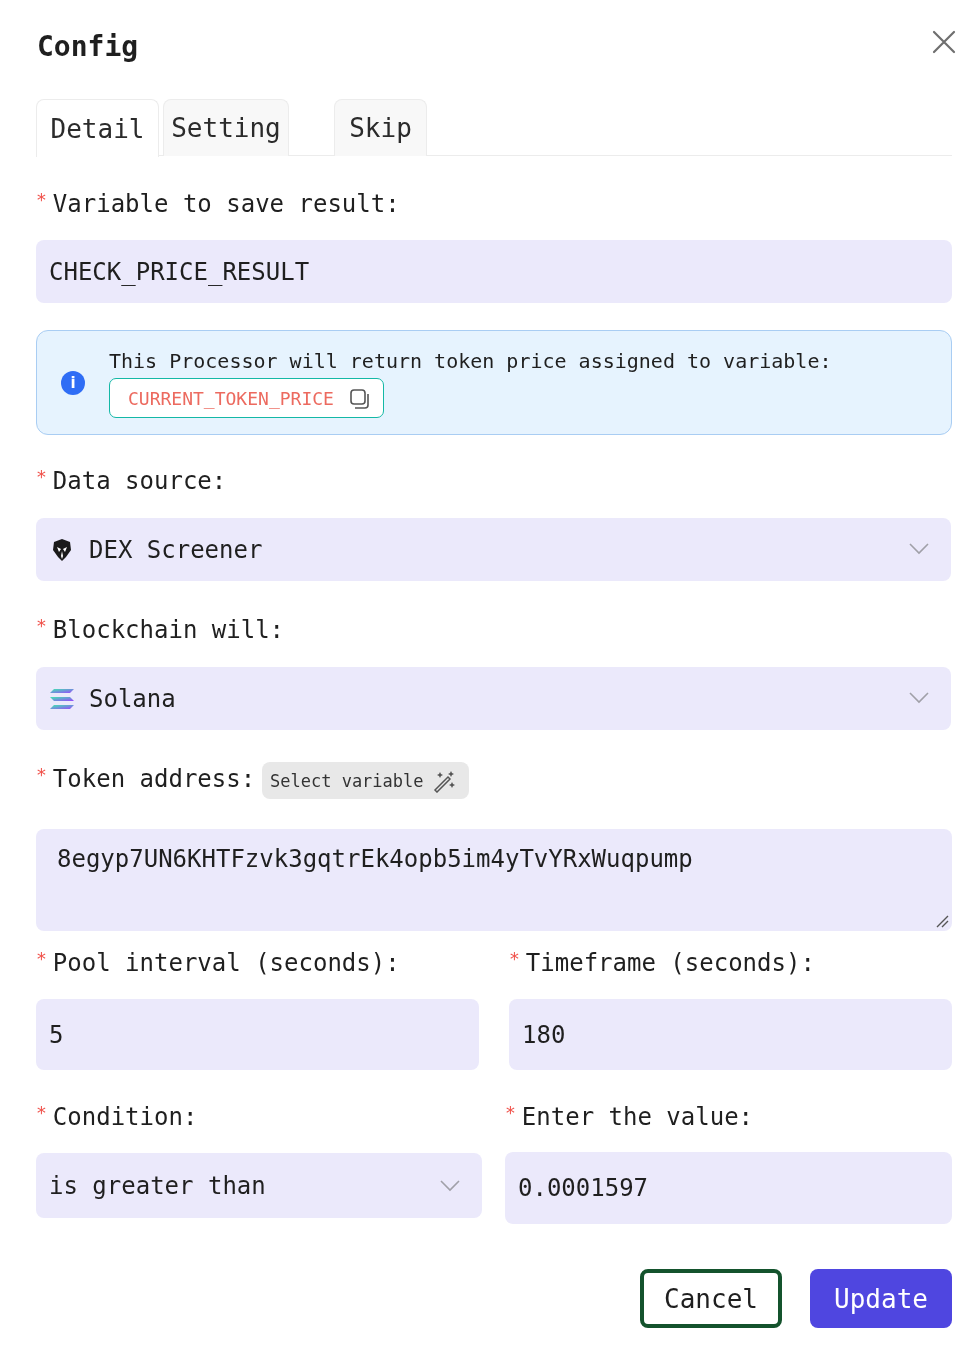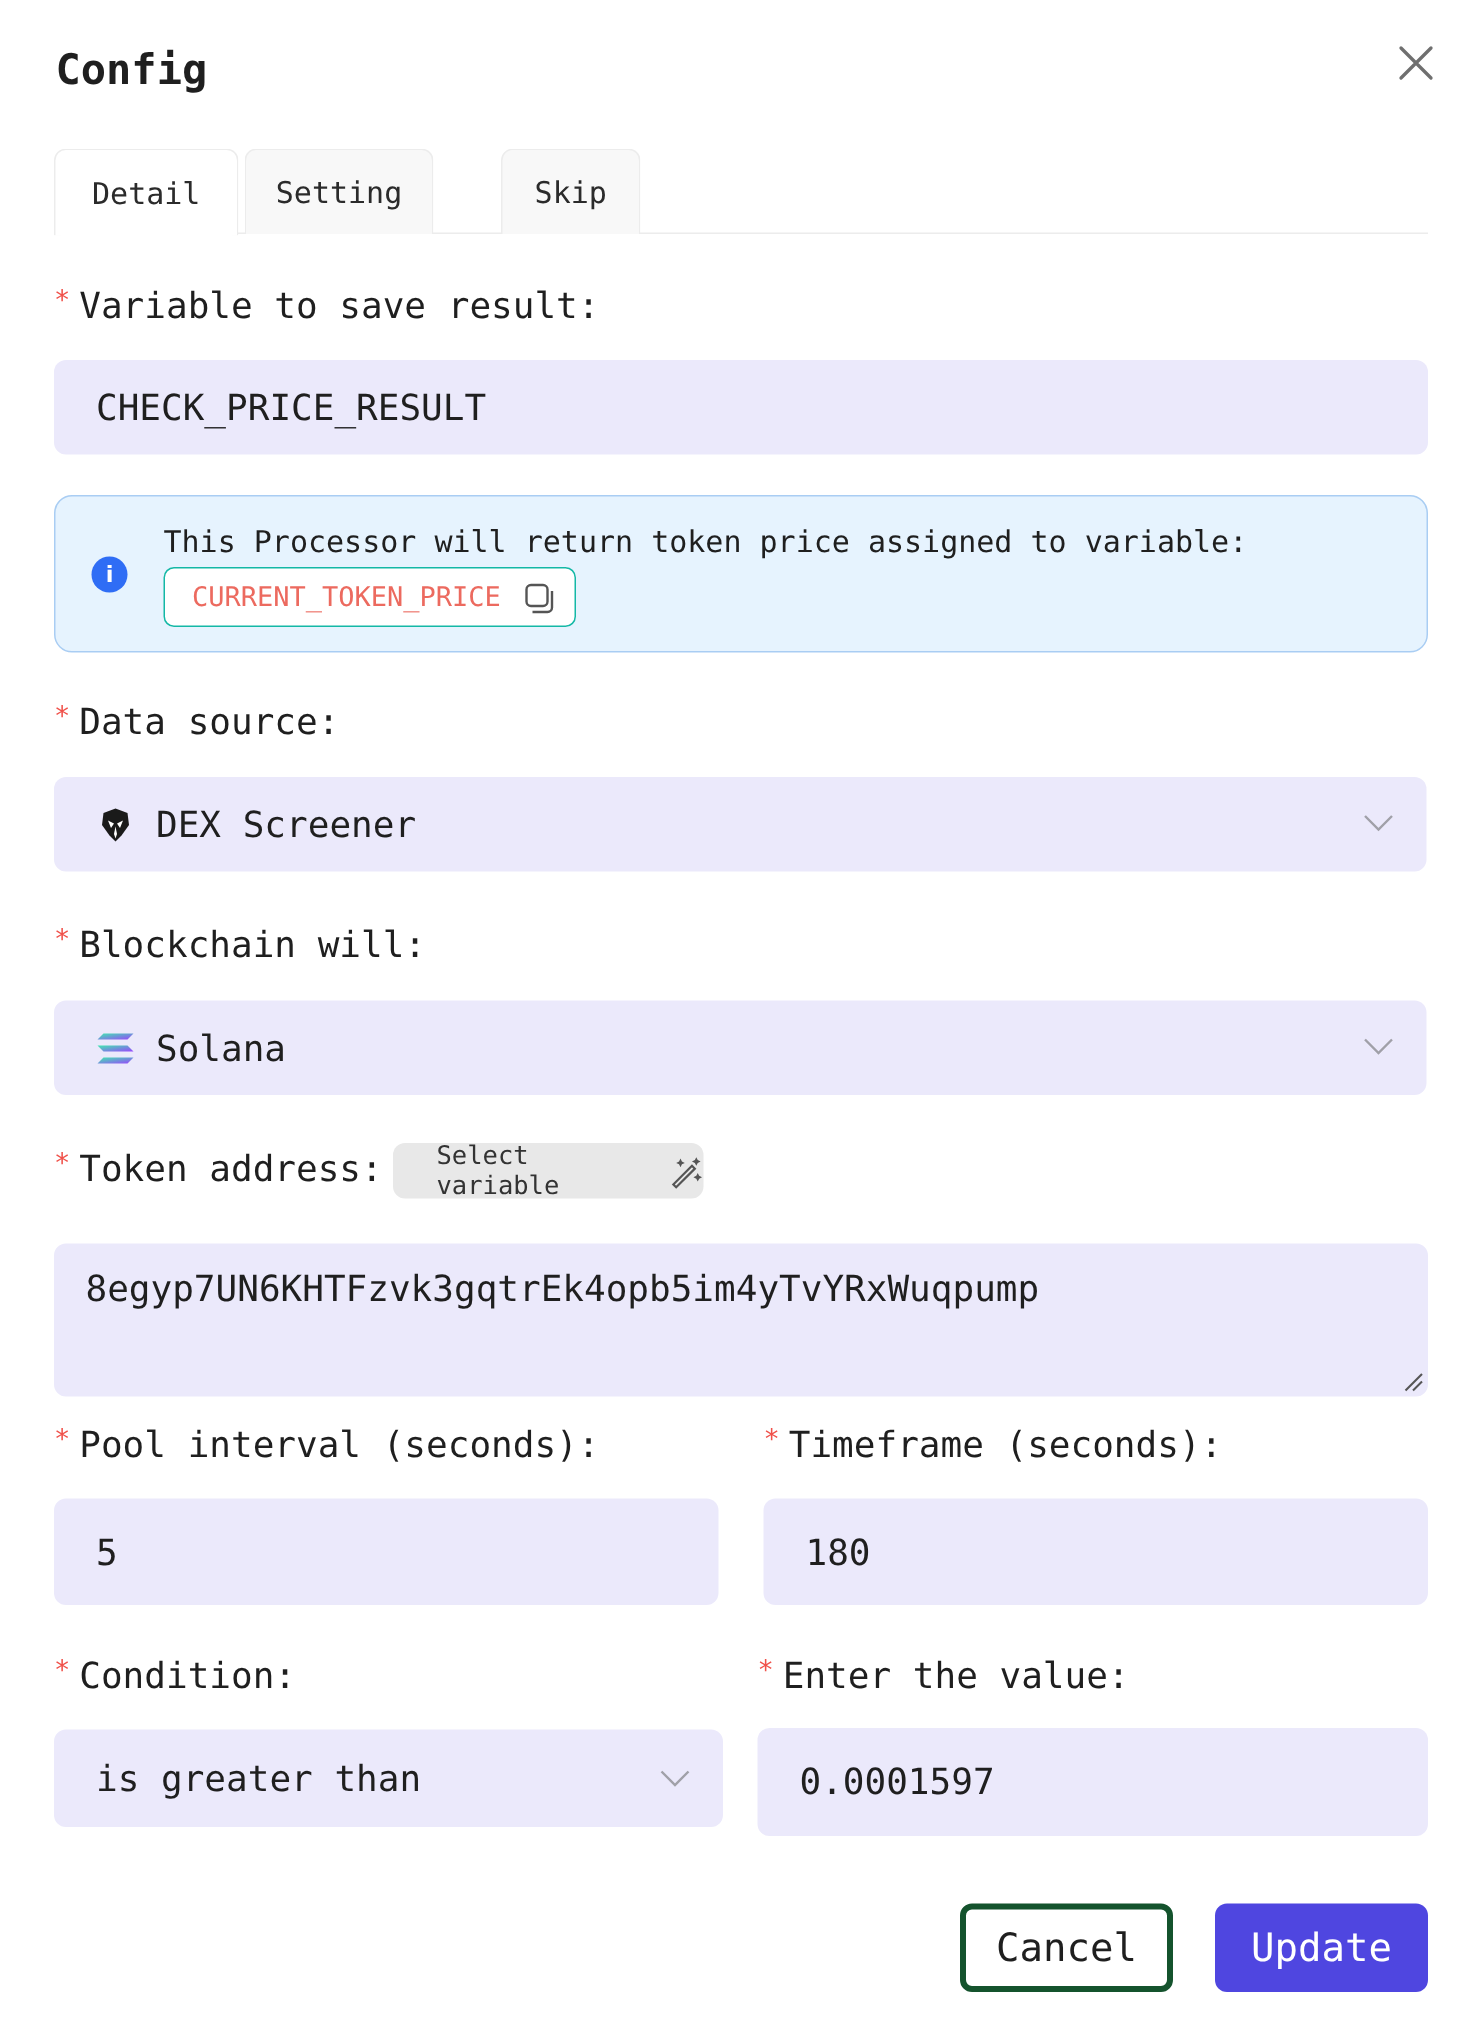--- a/index.html
+++ b/index.html
@@ -4,41 +4,41 @@
 <style>
   * { box-sizing: border-box; margin: 0; padding: 0; }
   html, body { width: 974px; height: 1352px; background: #ffffff; }
   body { font-family: "DejaVu Sans Mono", "Liberation Mono", monospace; color: #1f1f1f; position: relative; overflow: hidden; }
 
   .title { position: absolute; left: 37px; top: 30px; font-size: 28px; font-weight: bold; color: #1f1f1f; }
   .close { position: absolute; left: 930px; top: 28px; width: 28px; height: 28px; cursor: pointer; }
 
   .tabs { position: absolute; left: 36px; top: 99px; width: 916px; height: 57px; border-bottom: 1px solid #ececec; }
   .tab { position: absolute; top: 0; height: 57px; border: 1px solid #ececec; border-bottom: none; border-radius: 8px 8px 0 0;
-         background: #f8f8f8; font-size: 20px; color: #2b2b2b; display: flex; align-items: center; justify-content: center; cursor: pointer; }
+         background: #f8f8f8; font-size: 26px; color: #2b2b2b; display: flex; align-items: center; justify-content: center; cursor: pointer; }
   .tab.active { background: #ffffff; height: 58px; }
 
   .label { position: absolute; font-size: 24px; color: #1f1f1f; white-space: nowrap; }
   .req { color: #f0514a; font-size: 18px; position: relative; top: -6px; margin-right: 6px; }
 
-  .field { position: absolute; background: #ebe9fb; border-radius: 8px; font-size: 24px; color: #1f1f1f; display: flex; align-items: center; padding-left: 28px; }
+  .field { position: absolute; background: #ebe9fb; border-radius: 8px; font-size: 24px; color: #1f1f1f; display: flex; align-items: center; padding-left: 13px; }
 
   .info { position: absolute; left: 36px; top: 330px; width: 916px; height: 105px; background: #e6f3fe; border: 1px solid #a9cdf3; border-radius: 12px; }
   .info-icon { position: absolute; left: 24px; top: 40px; width: 24px; height: 24px; border-radius: 50%; background: #2f6df5; color: #fff;
                font-family: "DejaVu Sans", sans-serif; font-size: 15px; font-weight: bold; display: flex; align-items: center; justify-content: center; }
   .info-text { position: absolute; left: 72px; top: 18px; font-size: 20px; color: #1f1f1f; white-space: nowrap; }
   .chip { position: absolute; left: 72px; top: 47px; width: 275px; height: 40px; background: #ffffff; border-radius: 7px; border: 1px solid #14b8a6;
           display: flex; align-items: center; padding-left: 18px; font-size: 18px; color: #ec6a5f; }
   .copy-icon { position: absolute; right: 12px; top: 9px; width: 22px; height: 22px; cursor: pointer; }
 
   .chev { position: absolute; width: 20px; height: 12px; }
   .sel-icon { width: 26px; height: 26px; margin-right: 14px; display: inline-flex; align-items: center; justify-content: center; }
 
   .select-var { position: absolute; left: 262px; top: 762px; width: 207px; height: 37px; background: #e8e8e8; border-radius: 8px; font-size: 17px; color: #333;
-                display: flex; align-items: center; padding-left: 29px; cursor: pointer; }
+                display: flex; align-items: center; padding-left: 8px; cursor: pointer; }
   .select-var svg { margin-left: 8px; }
 
   .textarea { position: absolute; left: 36px; top: 815px; width: 916px; height: 102px; background: #ebe9fb; border-radius: 8px; font-size: 24px;
               padding: 16px 4px 0 21px; color: #1f1f1f; margin-top: 14px; }
   .resize { position: absolute; right: 3px; bottom: 3px; width: 14px; height: 14px; }
 
   .btn { position: absolute; height: 59px; border-radius: 8px; font-size: 26px; display: flex; align-items: center; justify-content: center; cursor: pointer; }
   .btn-cancel { left: 640px; top: 1269px; width: 142px; background: #fff; border: 4px solid #14532d; color: #1f1f1f; }
   .btn-update { left: 810px; top: 1269px; width: 142px; background: #4f46e0; color: #fff; }
 </style>

